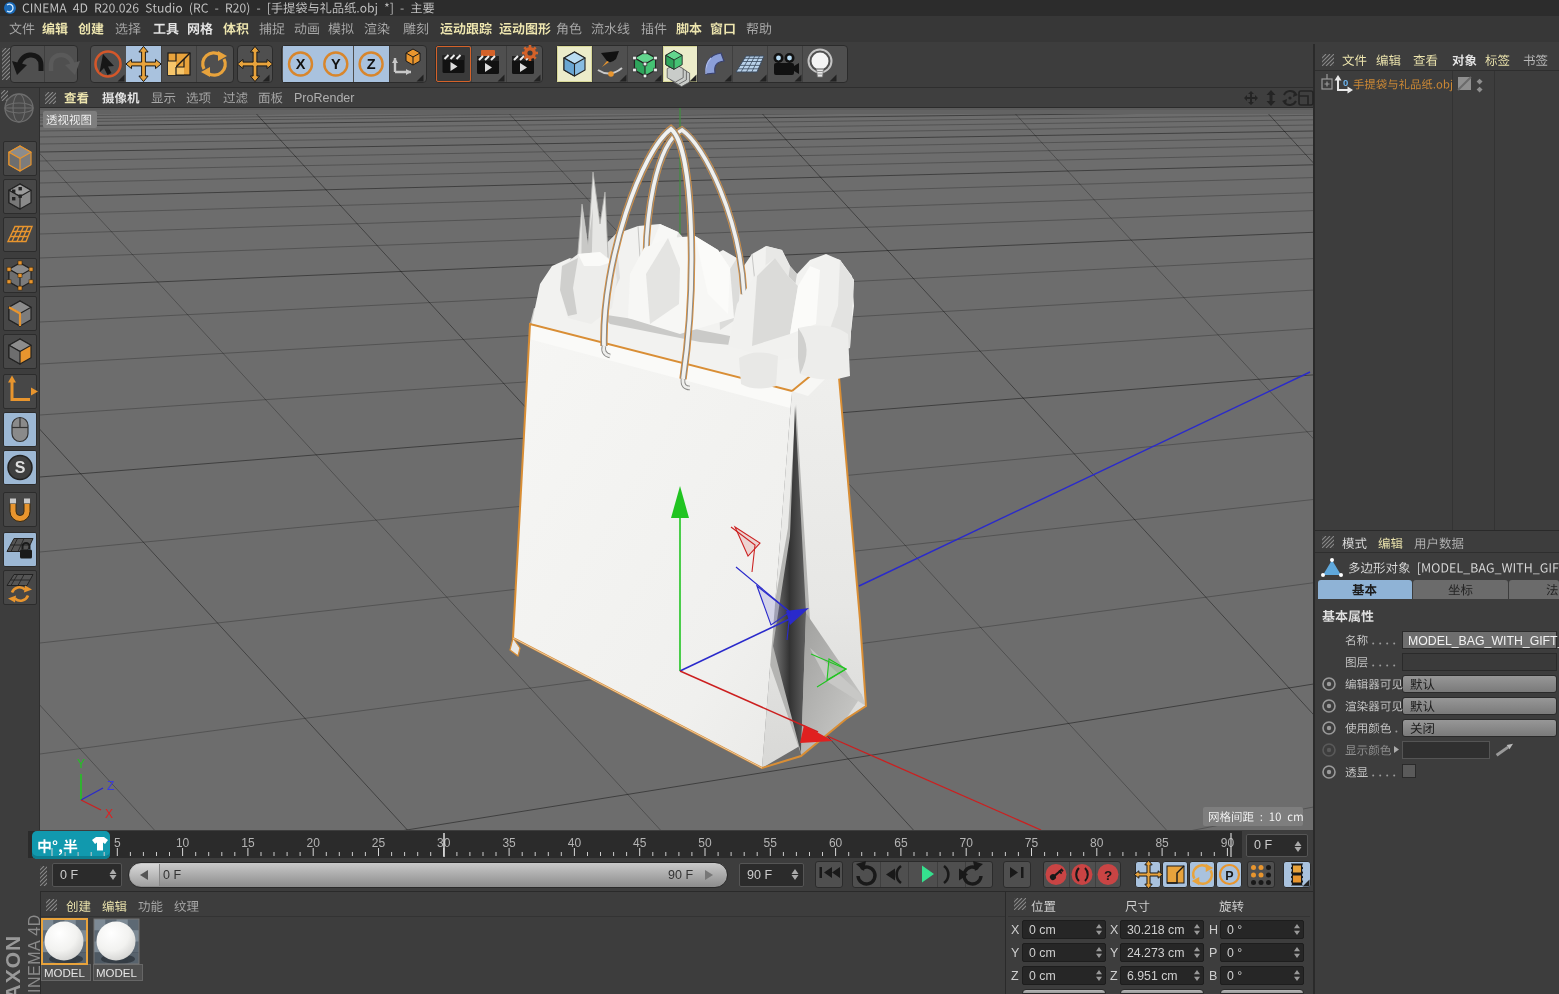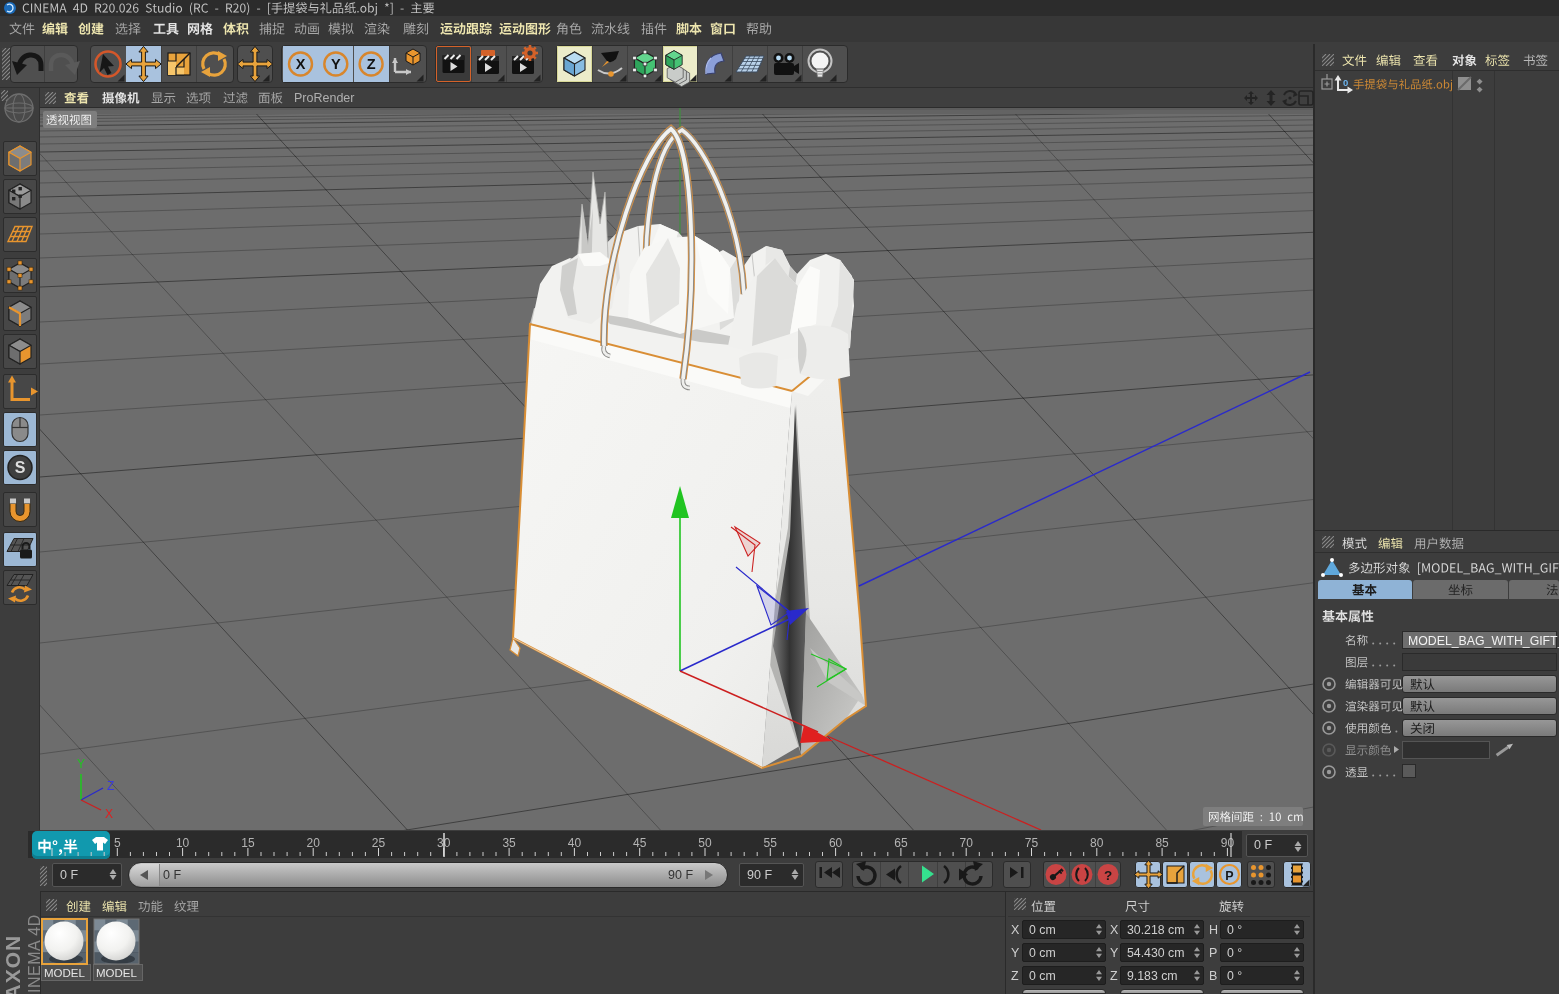--- a/index.html
+++ b/index.html
@@ -272,30 +272,30 @@
 <div class="a" style="left:1120px;top:920px;width:84px;height:19px;background:#262626;border:1px solid #1d1d1d;border-radius:2px;color:#cfcfcf"></div>
 <div class="a" style="left:1127px;top:923px;font-size:12.3px;white-space:pre;color:#cfcfcf">30.218 cm</div>
 <div class="a" style="left:1209px;top:923px;font-size:12.5px;white-space:pre;color:#cfcfcf">H</div>
 <div class="a" style="left:1220px;top:920px;width:84px;height:19px;background:#262626;border:1px solid #1d1d1d;border-radius:2px;color:#cfcfcf"></div>
 <div class="a" style="left:1227px;top:923px;font-size:12.3px;white-space:pre;color:#cfcfcf">0 °</div>
 <div class="a" style="left:1011px;top:946px;font-size:12.5px;white-space:pre;color:#cfcfcf">Y</div>
 <div class="a" style="left:1022px;top:943px;width:84px;height:19px;background:#262626;border:1px solid #1d1d1d;border-radius:2px;color:#cfcfcf"></div>
 <div class="a" style="left:1029px;top:946px;font-size:12.3px;white-space:pre;color:#cfcfcf">0 cm</div>
 <div class="a" style="left:1110px;top:946px;font-size:12.5px;white-space:pre;color:#cfcfcf">Y</div>
 <div class="a" style="left:1120px;top:943px;width:84px;height:19px;background:#262626;border:1px solid #1d1d1d;border-radius:2px;color:#cfcfcf"></div>
-<div class="a" style="left:1127px;top:946px;font-size:12.3px;white-space:pre;color:#cfcfcf">54.430 cm</div>
+<div class="a" style="left:1127px;top:946px;font-size:12.3px;white-space:pre;color:#cfcfcf">24.273 cm</div>
 <div class="a" style="left:1209px;top:946px;font-size:12.5px;white-space:pre;color:#cfcfcf">P</div>
 <div class="a" style="left:1220px;top:943px;width:84px;height:19px;background:#262626;border:1px solid #1d1d1d;border-radius:2px;color:#cfcfcf"></div>
 <div class="a" style="left:1227px;top:946px;font-size:12.3px;white-space:pre;color:#cfcfcf">0 °</div>
 <div class="a" style="left:1011px;top:969px;font-size:12.5px;white-space:pre;color:#cfcfcf">Z</div>
 <div class="a" style="left:1022px;top:966px;width:84px;height:19px;background:#262626;border:1px solid #1d1d1d;border-radius:2px;color:#cfcfcf"></div>
 <div class="a" style="left:1029px;top:969px;font-size:12.3px;white-space:pre;color:#cfcfcf">0 cm</div>
 <div class="a" style="left:1110px;top:969px;font-size:12.5px;white-space:pre;color:#cfcfcf">Z</div>
 <div class="a" style="left:1120px;top:966px;width:84px;height:19px;background:#262626;border:1px solid #1d1d1d;border-radius:2px;color:#cfcfcf"></div>
-<div class="a" style="left:1127px;top:969px;font-size:12.3px;white-space:pre;color:#cfcfcf">9.183 cm</div>
+<div class="a" style="left:1127px;top:969px;font-size:12.3px;white-space:pre;color:#cfcfcf">6.951 cm</div>
 <div class="a" style="left:1209px;top:969px;font-size:12.5px;white-space:pre;color:#cfcfcf">B</div>
 <div class="a" style="left:1220px;top:966px;width:84px;height:19px;background:#262626;border:1px solid #1d1d1d;border-radius:2px;color:#cfcfcf"></div>
 <div class="a" style="left:1227px;top:969px;font-size:12.3px;white-space:pre;color:#cfcfcf">0 °</div>
 <div class="a" style="left:1022px;top:989px;width:84px;height:5px;background:linear-gradient(#b8b8b8,#9a9a9a);border:1px solid #2a2a2a;border-radius:4px 4px 0 0"></div>
 <div class="a" style="left:1120px;top:989px;width:84px;height:5px;background:linear-gradient(#b8b8b8,#9a9a9a);border:1px solid #2a2a2a;border-radius:4px 4px 0 0"></div>
 <div class="a" style="left:1220px;top:989px;width:84px;height:5px;background:linear-gradient(#b8b8b8,#9a9a9a);border:1px solid #2a2a2a;border-radius:4px 4px 0 0"></div>
 <svg width="0" height="0" style="position:absolute">
     <defs>
       <path id="g0" d="M377 13C472 13 544 -25 602 -92L551 -151C504 -99 451 -68 381 -68C241 -68 153 -184 153 -369C153 -552 246 -665 384 -665C447 -665 495 -637 534 -596L584 -656C542 -703 472 -746 383 -746C197 -746 58 -603 58 -366C58 -128 194 13 377 13Z"></path>
       <path id="g1" d="M101 0H193V-733H101Z"></path>

